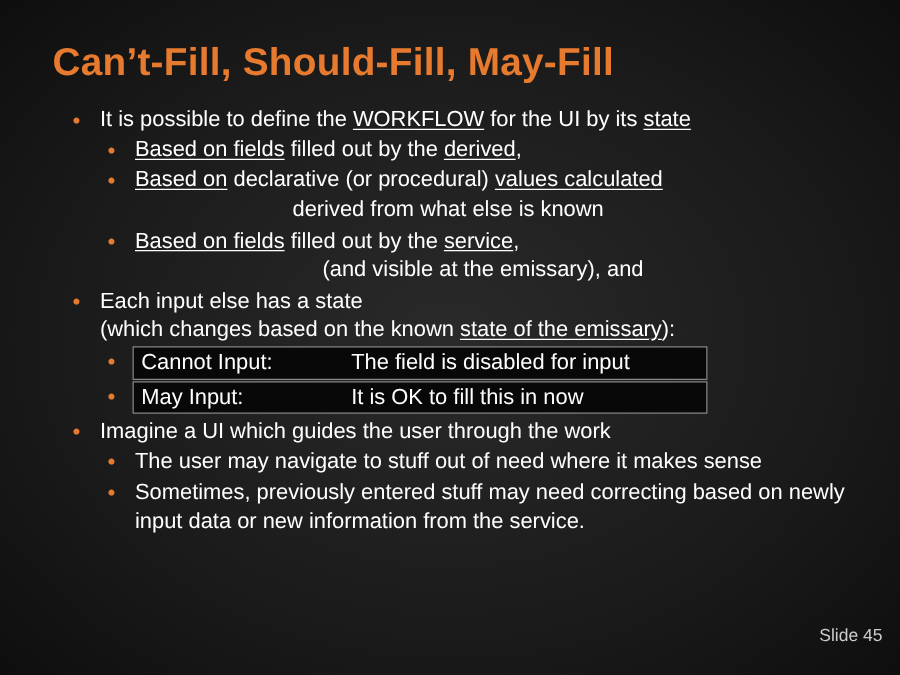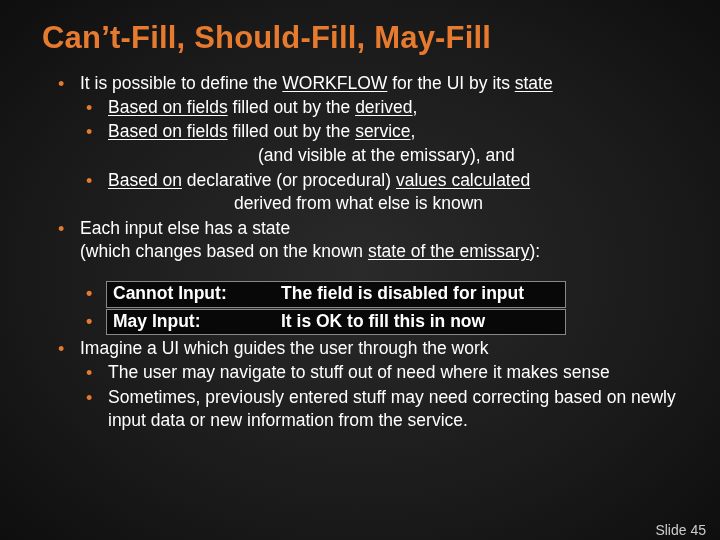--- a/index.html
+++ b/index.html
@@ -11,21 +11,21 @@
     background: radial-gradient(ellipse 900px 700px at 50% 50%, #2a2a2a 0%, #1a1a1a 35%, #000000 80%);
     font-family: Arial, "Helvetica Neue", Helvetica, sans-serif;
     color: #fff;
     overflow: hidden;
     position: relative;
   }
   .slide {
     box-sizing: border-box;
     width: 720px;
     height: 540px;
-    padding: 20px 36px 20px 40px;
+    padding: 32px 36px 20px 40px;
     position: relative;
   }
   .title {
     color: #e67a2e;
     font-size: 31px;
     font-weight: bold;
     margin: 0 0 16px 2px;
     letter-spacing: 0.2px;
   }
   ul.outer {
@@ -98,54 +98,54 @@
   .state-label {
     display: inline-block;
     min-width: 168px;
   }
   .state-desc {
     display: inline-block;
   }
   .footer {
     position: absolute;
     right: 14px;
-    bottom: 2px;
+    bottom: 24px;
     color: #ccc;
     font-size: 14px;
   }
 </style>
 </head>
 <body>
 
 <div class="slide">
   <h1 class="title">Can’t-Fill, Should-Fill, May-Fill</h1>
 
   <ul class="outer">
 
     <li>
       <span>It is possible to define the </span><span class="u">WORKFLOW</span><span> for the UI by its </span><span class="u">state</span>
       <ul class="inner">
         <li>
           <span class="u">Based on fields</span><span> filled out by the </span><span class="u">derived</span><span>,</span>
         </li>
         <li>
+          <span class="u">Based on</span><span> declarative (or procedural) </span><span class="u">values calculated</span>
+          <div class="indent-line2">derived from what else is known</div>
+        </li>
+        <li>
           <span class="u">Based on fields</span><span> filled out by the </span><span class="u">service</span><span>,</span>
           <div class="indent-line">(and visible at the emissary),  and</div>
-        </li>
-        <li>
-          <span class="u">Based on</span><span> declarative (or procedural) </span><span class="u">values calculated</span>
-          <div class="indent-line2">derived from what else is known</div>
         </li>
       </ul>
     </li>
 
     <li>
       <span>Each input else has a state</span><br>
       <span>(which changes based on the known </span><span class="u">state of the emissary</span><span>):</span>
-      <div style="padding-left:6px; margin-top:17px;font-weight:bold;">
+      <div style="padding-left:6px; margin-top:1px;">
         <div class="state-row">
           <span class="state-box">
             <span class="state-label">Cannot Input:</span><span class="state-desc">The field is disabled for input</span>
           </span>
         </div>
         <div class="state-row">
           <span class="state-box">
             <span class="state-label">May Input:</span><span class="state-desc">It is OK to fill this in now</span>
           </span>
         </div>

